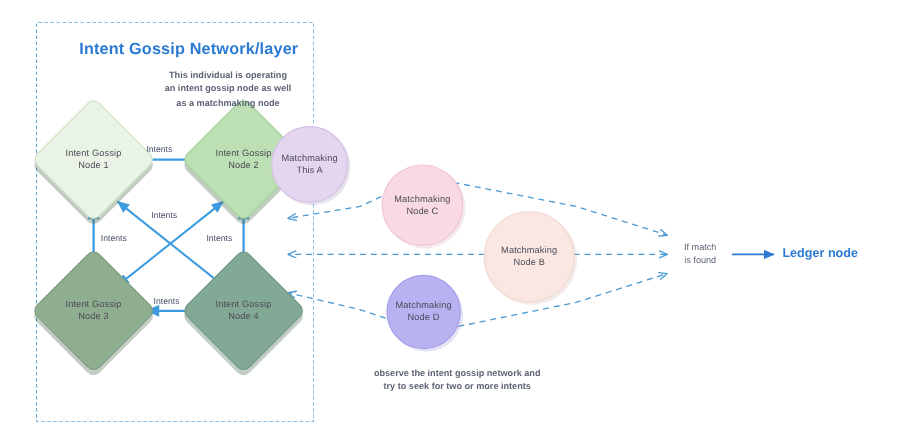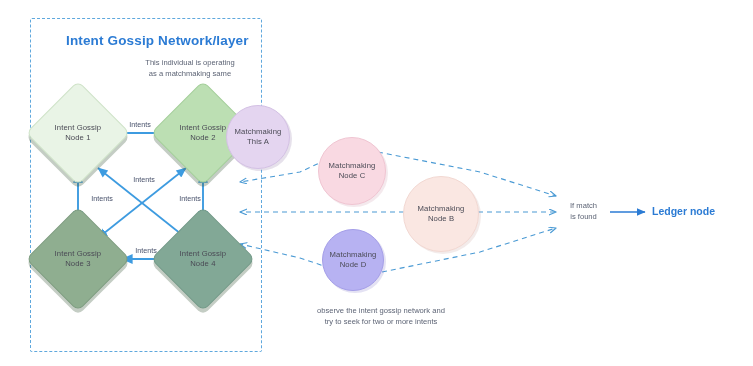--- a/index.html
+++ b/index.html
@@ -70,28 +70,28 @@
     letter-spacing: 0.15px;
     white-space: nowrap;
   }
   .caption {
     position: absolute;
     z-index: 4;
     font-size: 7.6px;
     line-height: 1.5;
     color: #5d6475;
     text-align: center;
+    font-weight: bold;
   }
   .edge-label {
     position: absolute;
     z-index: 4;
     font-size: 7.2px;
     color: #47506a;
     white-space: nowrap;
-    text-align: center;
   }
   .ledger-label {
     position: absolute;
     z-index: 4;
     font-size: 10.5px;
     font-weight: bold;
     color: #2b7bd4;
     white-space: nowrap;
   }
   .match-label {
@@ -116,21 +116,22 @@
 <body>
 
 <div id="canvas">
 
   <div id="gossip-box" style="left:30px; top:18px; width:232px; height:334px;"></div>
 
   <div class="title" style="left:66px; top:33px;">Intent Gossip Network/layer</div>
 
   <div class="caption" style="left:128px; top:57px; width:124px;">
     <div>This individual is operating</div>
-    <div>as a matchmaking same</div>
+    <div>an intent gossip node as well</div>
+    <div>as a matchmaking node</div>
   </div>
 
   <svg class="layer" id="svg-edges" viewBox="0 0 753 366">
     <defs>
       <marker id="arrow-blue" markerWidth="7" markerHeight="7" refX="5.6" refY="2.6" orient="auto" markerUnits="strokeWidth">
         <path d="M0,0 L6,2.6 L0,5.2 z" fill="#3d9be0"></path>
       </marker>
       <marker id="arrow-blue-start" markerWidth="7" markerHeight="7" refX="0.4" refY="2.6" orient="auto" markerUnits="strokeWidth">
         <path d="M6,0 L0,2.6 L6,5.2 z" fill="#3d9be0"></path>
       </marker>

